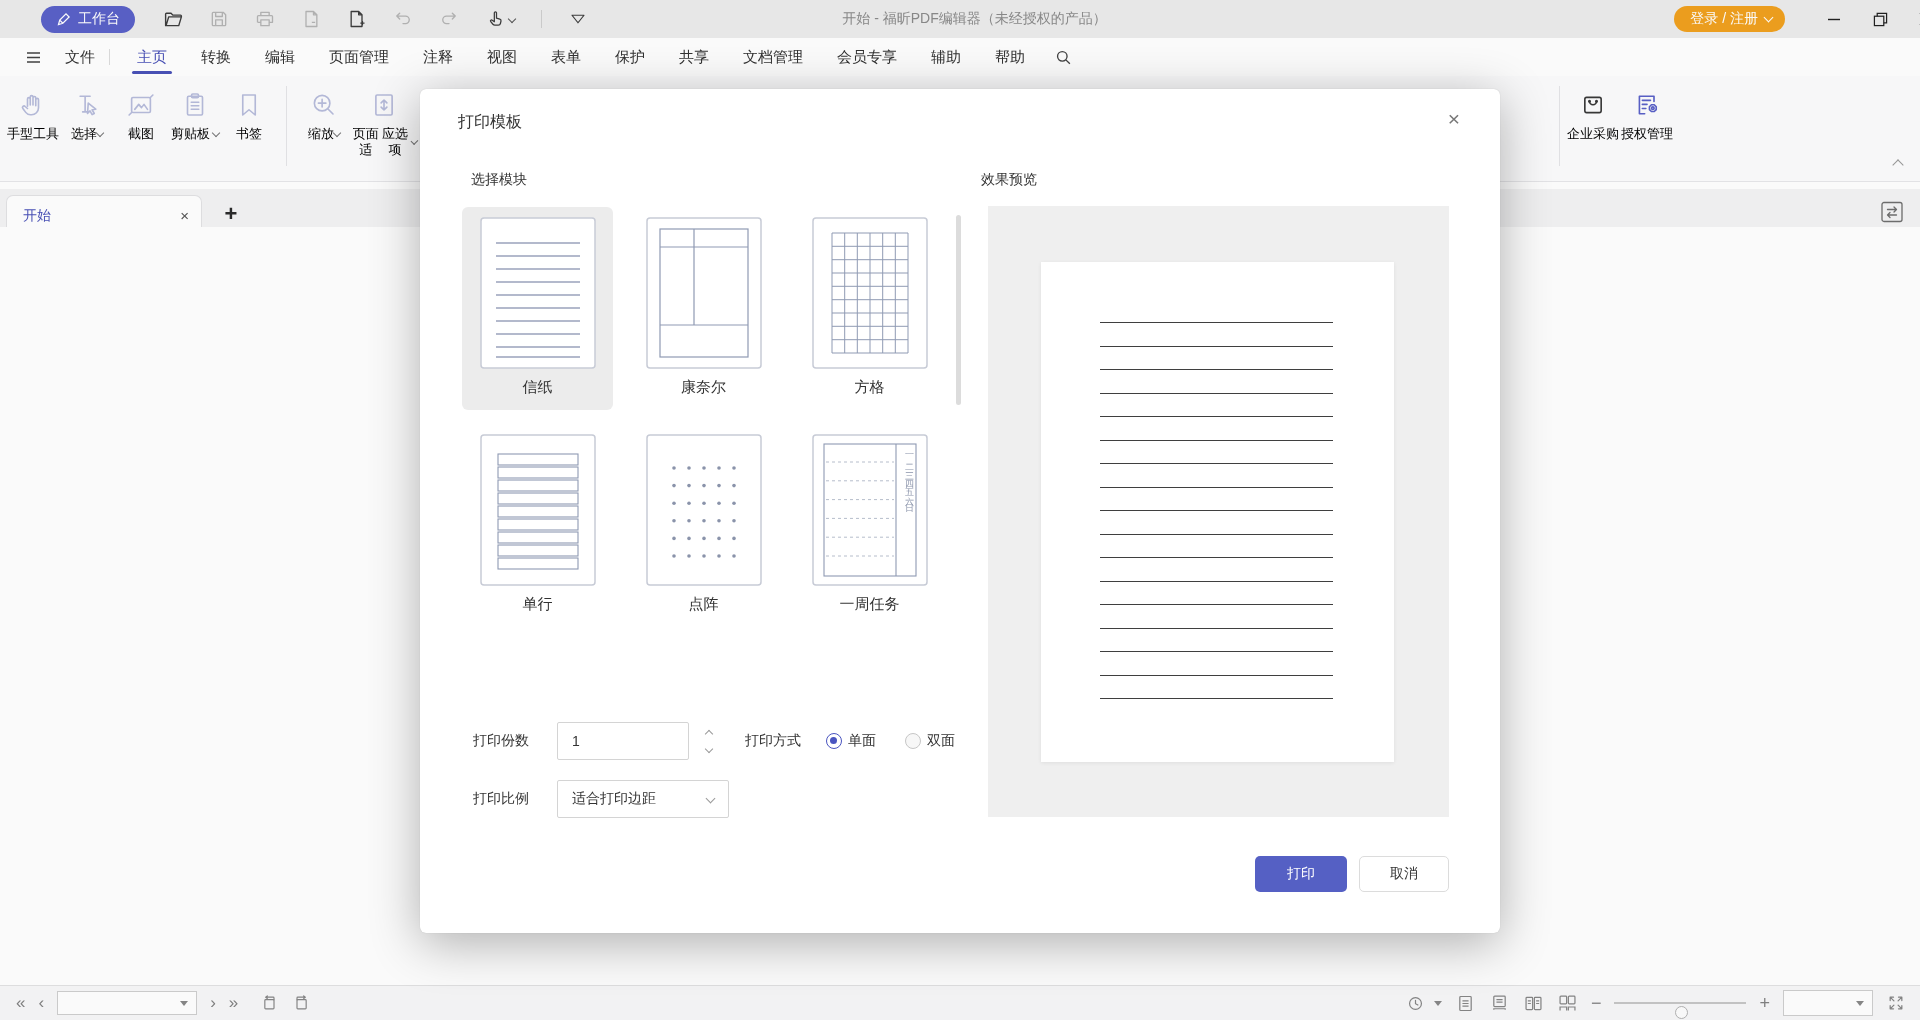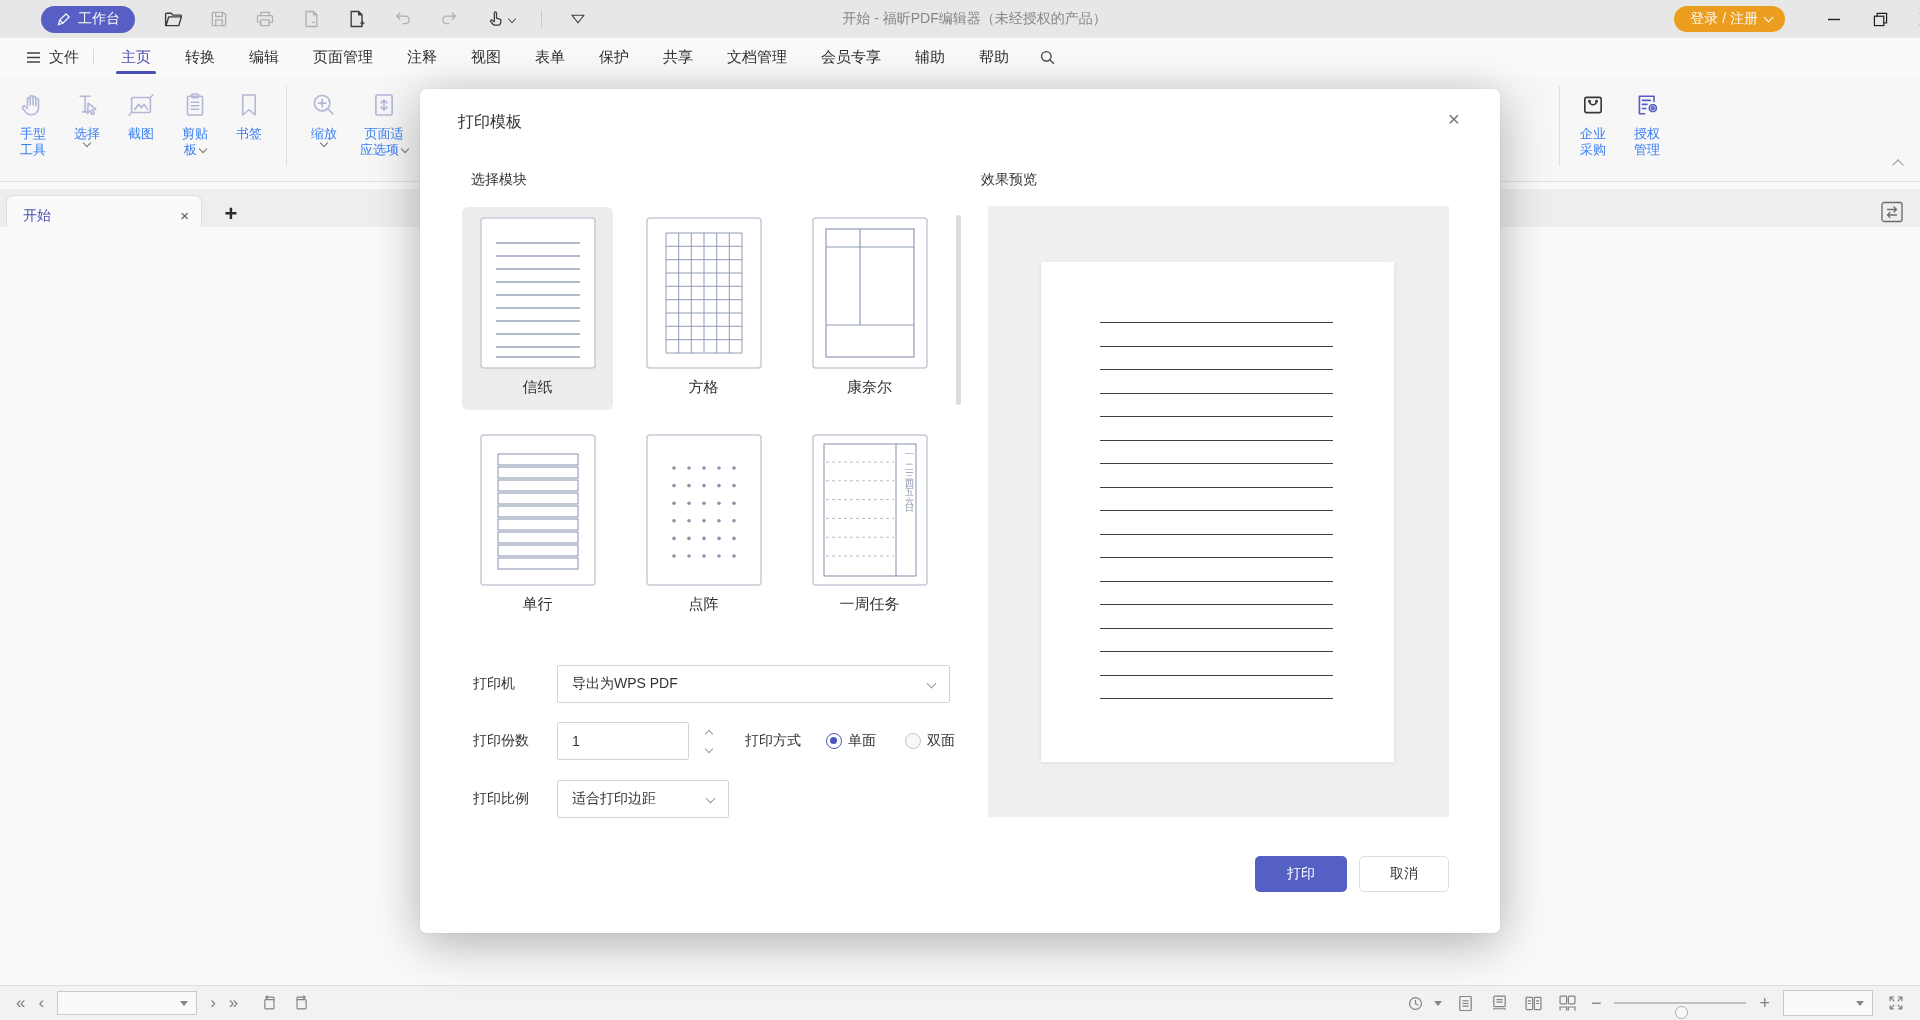--- a/index.html
+++ b/index.html
@@ -20,35 +20,35 @@
              color:#8a8a8a;font-size:14px;white-space:nowrap;}
   .tb-right{position:absolute;right:0;top:0;height:38px;display:flex;align-items:center;}
   .login{display:flex;align-items:center;gap:7px;height:26px;padding:0 13px 0 16px;background:#f0a11f;color:#fff;
          border-radius:14px;font-size:14px;margin-right:26px;}
   .login .chev{width:6px;height:6px;border-color:#fff;margin-top:-3px;}
   .winbtn{width:46px;height:38px;display:flex;align-items:center;justify-content:center;color:#222;}
 
   
   .menubar{position:absolute;left:0;top:38px;width:100%;height:38px;background:#fff;display:flex;align-items:center;
            font-size:15px;color:#333;}
-  .mfile{display:flex;align-items:center;gap:8px;margin-left:22px;padding:0 4px;height:100%;}
+  .mfile{display:flex;align-items:center;gap:24px;margin-left:22px;padding:0 4px;height:100%;}
   .mdiv{width:1px;height:16px;background:#ddd;margin:0 10px;}
   .mitem{position:relative;height:100%;display:flex;align-items:center;padding:0 17px;cursor:default;}
   .mitem.active{color:#4a52b8;}
   .mitem.active::after{content:"";position:absolute;left:50%;transform:translateX(-50%);bottom:2px;width:40px;height:3px;
            background:#4a52b8;border-radius:2px;}
   .msearch{margin-left:12px;color:#444;}
 
   
   .toolbar{position:absolute;left:0;top:76px;width:100%;height:105px;background:#fcfcfd;border-bottom:1px solid #e7e7ea;}
   .tb-left{position:absolute;left:6px;top:8px;display:flex;align-items:flex-start;}
   .tbtn{width:54px;display:flex;flex-direction:column;align-items:center;padding-top:4px;}
   .tbtn.wide{width:66px;}
   .tbtn .ticon{color:#b7bcdc;height:34px;display:flex;align-items:center;}
-  .tbtn .tlabel{font-size:13px;line-height:16px;color:#3b82f6;text-align:center;margin-top:4px;display:flex;flex-direction:column;align-items:center;}
+  .tbtn .tlabel{font-size:13px;line-height:16px;color:#000000;text-align:center;margin-top:4px;display:flex;flex-direction:row;align-items:center;}
   .tlabel .l2{display:flex;align-items:center;gap:3px;}
   .tlabel .chev{width:5px;height:5px;color:#777;margin-top:-2px;}
   .tb-div{width:1px;height:80px;background:#e5e5e8;margin:2px 10px 0;}
   .tb-group-right{position:absolute;left:1553px;top:8px;display:flex;align-items:flex-start;}
   .collapse-chev{position:absolute;right:18px;bottom:8px;color:#9a9a9a;}
   .collapse-chev .chev{transform:rotate(-135deg);}
 
   
   .tabrow{position:absolute;left:0;top:189px;width:100%;height:46px;background:#f3f3f4;}
   .doctab{position:absolute;left:6px;top:6px;width:196px;height:40px;background:#fff;border:1px solid #e2e2e4;border-bottom:none;
@@ -514,37 +514,37 @@
               <path stroke="#9aa3bc" stroke-width="1.4" d="M16 26 H100 M16 39 H100 M16 52 H100 M16 65 H100 M16 78 H100 M16 91 H100 M16 104 H100 M16 117 H100 M16 130 H100 M16 140 H100"></path>
             </svg>
         </div>
         <div class="tname">信纸</div>
       </div>
 
       <div class="tile">
         <div class="thumb">
           <svg width="116" height="152" viewBox="0 0 116 152">
               <rect x="1" y="1" width="114" height="150" rx="3" fill="#fff" stroke="#c7cbd6" stroke-width="1.5"></rect>
-              <path stroke="#8f9ab3" stroke-width="1" d="M20 16 V136 M32.7 16 V136 M45.3 16 V136 M58 16 V136 M70.7 16 V136 M83.3 16 V136 M96 16 V136 M20 16 H96 M20 29.3 H96 M20 42.7 H96 M20 56 H96 M20 69.3 H96 M20 82.7 H96 M20 96 H96 M20 109.3 H96 M20 122.7 H96 M20 136 H96"></path>
-            </svg>
-        </div>
-        <div class="tname">方格</div>
+              <g stroke="#8f9ab3" stroke-width="1.2" fill="none">
+                <rect x="14" y="12" width="88" height="128"></rect>
+                <path d="M14 30 H102 M48 12 V108 M14 108 H102"></path>
+              </g>
+            </svg>
+        </div>
+        <div class="tname">康奈尔</div>
       </div>
 
       <div class="tile">
         <div class="thumb">
           <svg width="116" height="152" viewBox="0 0 116 152">
               <rect x="1" y="1" width="114" height="150" rx="3" fill="#fff" stroke="#c7cbd6" stroke-width="1.5"></rect>
-              <g stroke="#8f9ab3" stroke-width="1.2" fill="none">
-                <rect x="14" y="12" width="88" height="128"></rect>
-                <path d="M14 30 H102 M48 12 V108 M14 108 H102"></path>
-              </g>
-            </svg>
-        </div>
-        <div class="tname">康奈尔</div>
+              <path stroke="#8f9ab3" stroke-width="1" d="M20 16 V136 M32.7 16 V136 M45.3 16 V136 M58 16 V136 M70.7 16 V136 M83.3 16 V136 M96 16 V136 M20 16 H96 M20 29.3 H96 M20 42.7 H96 M20 56 H96 M20 69.3 H96 M20 82.7 H96 M20 96 H96 M20 109.3 H96 M20 122.7 H96 M20 136 H96"></path>
+            </svg>
+        </div>
+        <div class="tname">方格</div>
       </div>
 
       <div class="tile">
         <div class="thumb">
           <svg width="116" height="152" viewBox="0 0 116 152">
               <rect x="1" y="1" width="114" height="150" rx="3" fill="#fff" stroke="#c7cbd6" stroke-width="1.5"></rect>
               <g stroke="#8f9ab3" stroke-width="1.1" fill="none">
                 <rect x="18" y="20" width="80" height="11"></rect>
                 <rect x="18" y="33" width="80" height="11"></rect>
                 <rect x="18" y="46" width="80" height="11"></rect>
@@ -613,27 +613,20 @@
                 <path d="M14 28 H82 M14 46.8 H82 M14 65.6 H82 M14 84.4 H82 M14 103.2 H82 M14 122 H82"></path>
               </g>
             </svg>
           <span class="days">一二三四五六日</span>
         </div>
         <div class="tname">一周任务</div>
       </div>
     </div>
     <div class="tiles-scroll"></div>
 
-    <div class="frow" style="top:576px;">
-      <span class="flabel">打印机</span>
-      <div class="selectbox" style="width:393px;">
-        <span>导出为WPS PDF</span>
-        <span class="chev"></span>
-      </div>
-    </div>
 
     <div class="frow" style="top:633px;">
       <span class="flabel">打印份数</span>
       <div class="inputbox">
           <span>1</span>
         </div>
       <div class="spinner">
         <span class="chev up"></span>
         <span class="chev"></span>
       </div>

